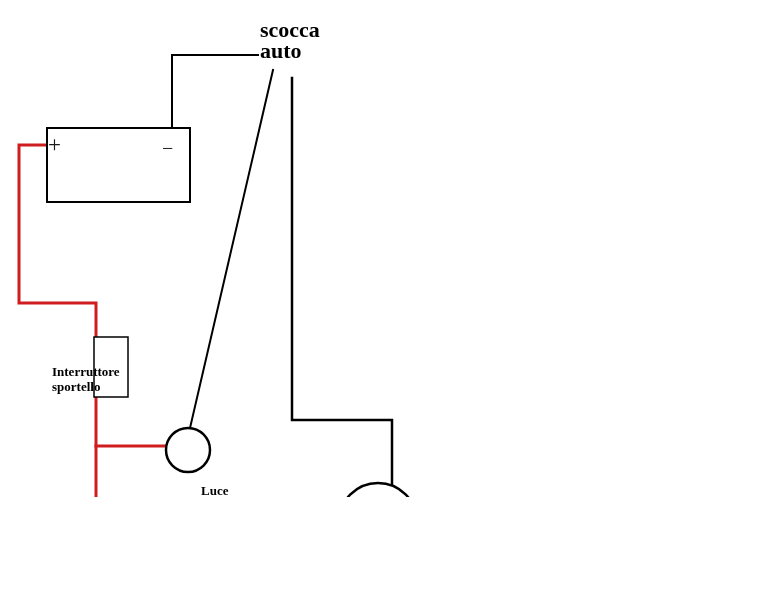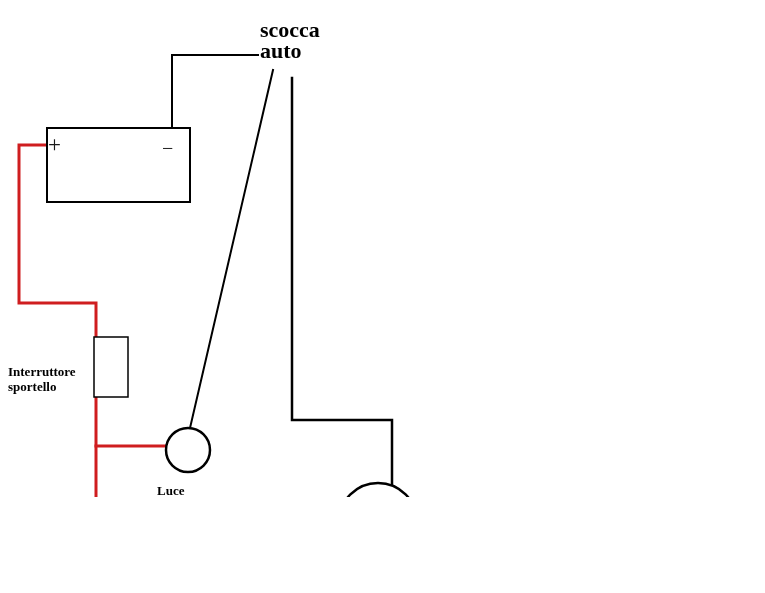--- a/index.html
+++ b/index.html
@@ -28,20 +28,21 @@
     white-space: pre-line;
   }
   .label-lg {
     font-size: 22px;
     line-height: 21px;
     letter-spacing: 0px;
   }
   .label-sm {
     font-size: 13px;
     line-height: 15px;
+    margin-left: 44px;
   }
   .terminal {
     position: absolute;
     color: #1a1a1a;
     font-weight: 400;
     line-height: 1;
   }
   .terminal-plus {
     left: 48px;
     top: 133px;

